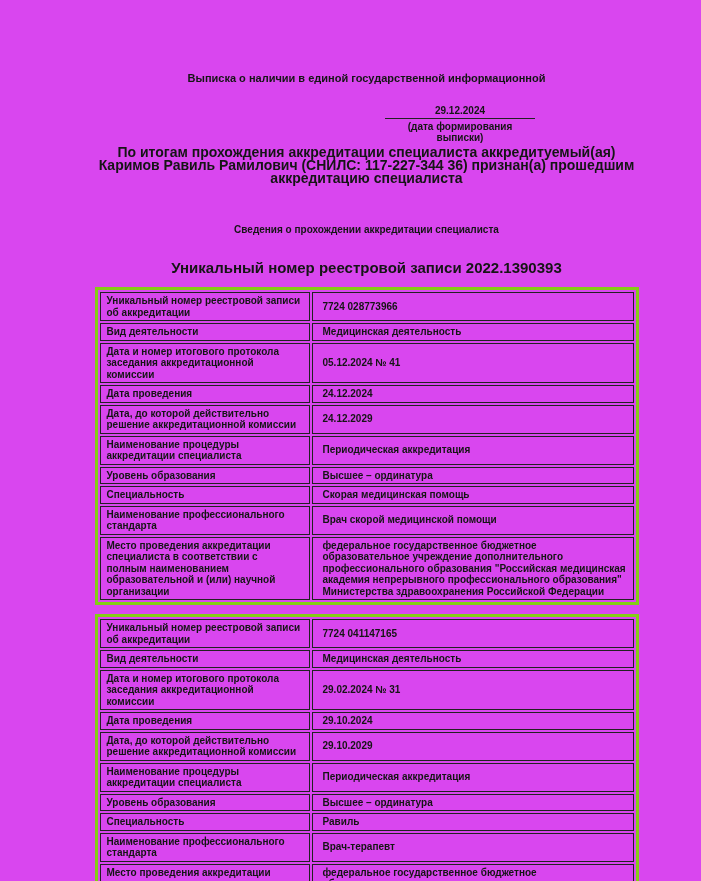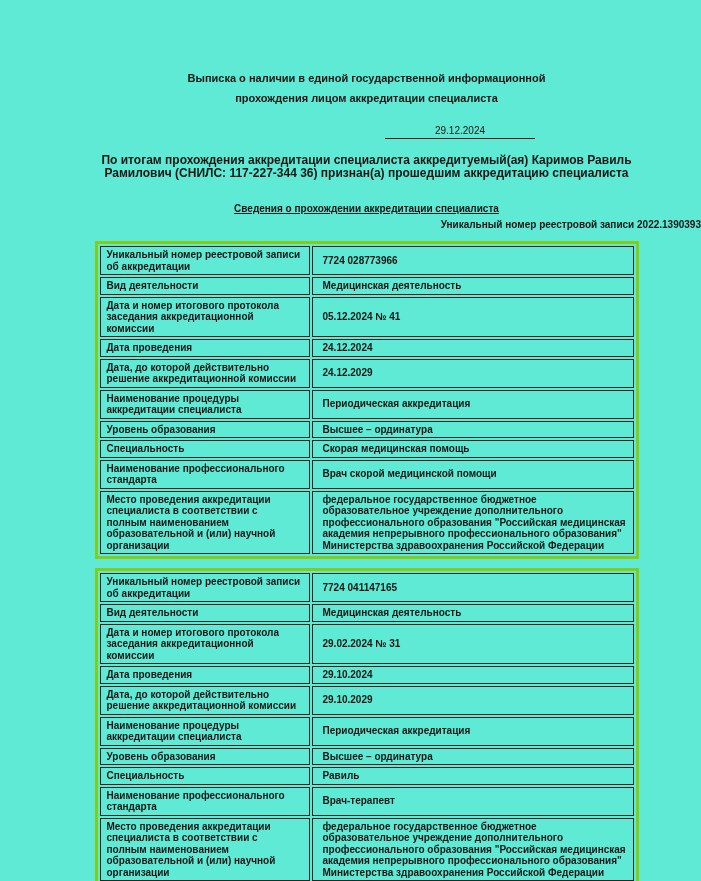--- a/index.html
+++ b/index.html
@@ -3,74 +3,73 @@
 <meta charset="utf-8">
 <style>
   * { margin: 0; padding: 0; box-sizing: border-box; }
   html, body { background: #e8e8e8; }
   body { font-family: "Liberation Sans", sans-serif; }
   .page {
     position: relative;
     width: 701px;
     height: 881px;
     margin: 0 auto;
-    background: #5eead4;
+    background: #d946ef;
     color: #111;
     overflow: hidden;
     padding-top: 68px;
     padding-left: 32px;
   }
   .doc-title {
     text-align: center;
     font-weight: bold;
     font-size: 11px;
     line-height: 20px;
     color: #151515;
   }
   .date-block {
     width: 150px;
     margin: 17px 166px 0 auto;
     text-align: center;
-    font-weight: normal;
+    font-weight: bold;
     font-size: 10px;
     color: #151515;
   }
   .date-value {
     display: block;
     border-bottom: 1.5px solid #222;
     padding-bottom: 2px;
     line-height: 11px;
   }
   .date-caption {
     display: block;
     padding-top: 2px;
     line-height: 11px;
   }
   .intro {
-    margin: 15px auto 0;
+    margin: 3px auto 0;
     width: 560px;
     text-align: center;
     font-weight: bold;
-    font-size: 12px;
+    font-size: 14px;
     line-height: 13px;
     color: #151515;
   }
   .section-heading {
-    margin-top: 23px;
+    margin-top: 39px;
     text-align: center;
     font-weight: bold;
     font-size: 10px;
-    text-decoration: underline;
     color: #151515;
   }
   .registry-heading {
-    margin-top: 5px;
-    text-align: right;
-    font-weight: bold;
-    font-size: 10px;
+    margin-top: 24px;
+    text-align: center;
+    font-weight: bold;
+    font-size: 15px;
     color: #151515;
   }
   table.acc-table {
     width: 544px;
     margin: 11px auto 0;
     border: 3px solid #84cc16;
     border-collapse: separate;
     border-spacing: 2px;
     table-layout: fixed;
   }
@@ -91,25 +90,25 @@
   }
   .acc-table col.c-label { width: 210px; }
 </style>
 </head>
 <body>
 
 <div class="page">
 
   <div class="doc-title">
     <div>Выписка о наличии в единой государственной информационной</div>
-    <div>прохождения лицом аккредитации специалиста</div>
   </div>
 
   <div class="date-block">
     <span class="date-value">29.12.2024</span>
+    <span class="date-caption">(дата формирования выписки)</span>
   </div>
 
   <div class="intro">По итогам прохождения аккредитации специалиста аккредитуемый(ая) Каримов Равиль Рамилович (СНИЛС: 117-227-344 36) признан(а) прошедшим аккредитацию специалиста</div>
 
   <div class="section-heading">Сведения о прохождении аккредитации специалиста</div>
 
   <div class="registry-heading">Уникальный номер реестровой записи 2022.1390393</div>
 
   <table class="acc-table">
     <colgroup>

